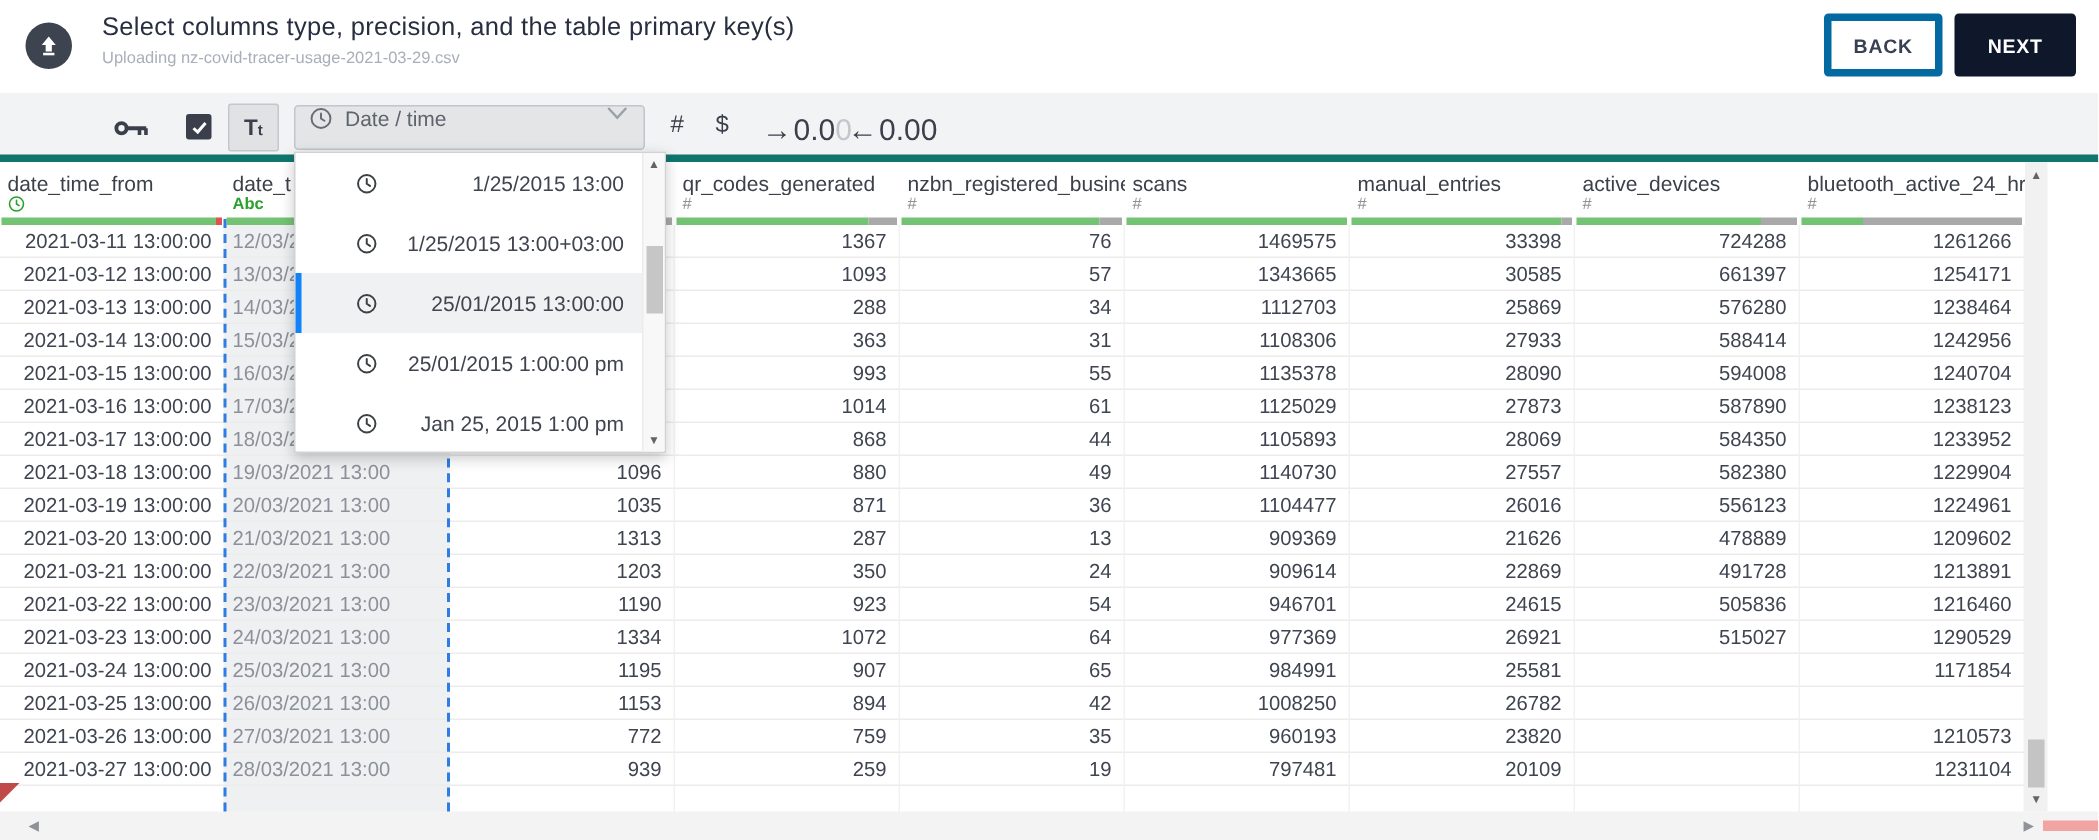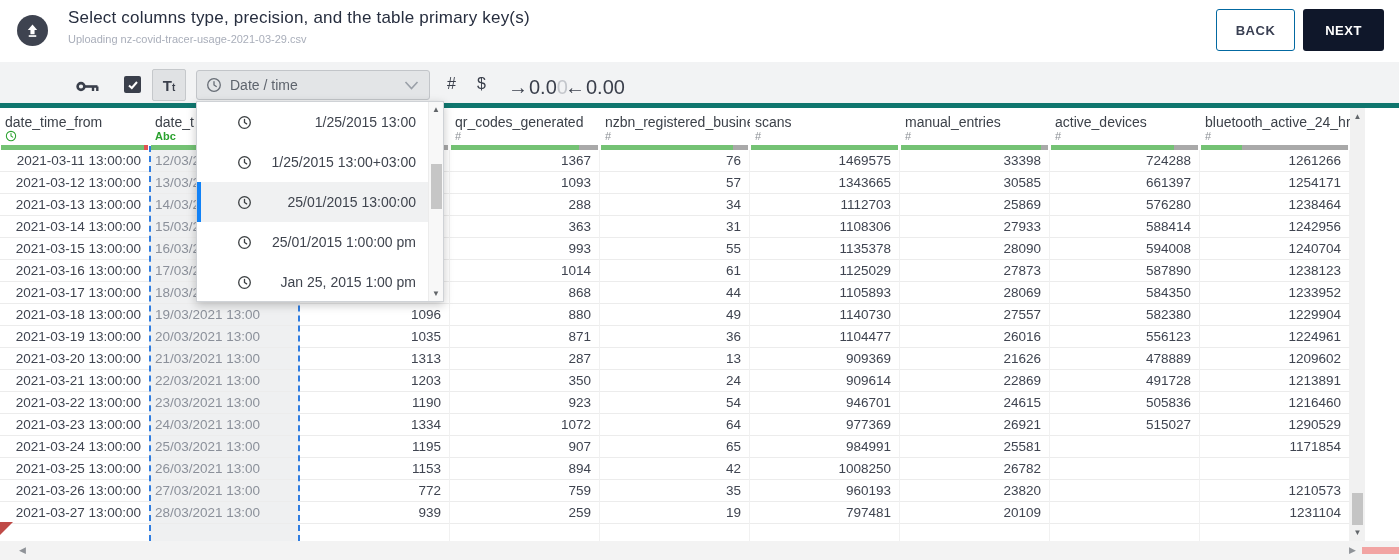--- a/index.html
+++ b/index.html
@@ -8,37 +8,37 @@
 
   
   .header{position:absolute;left:0;top:0;width:100%;height:62px;background:#fff;}
   .upload-badge{position:absolute;left:17px;top:15px;width:31px;height:31px;border-radius:50%;
                 background:#3e4350;display:flex;align-items:center;justify-content:center;}
   .page-title{position:absolute;left:68px;top:8px;font-size:17px;color:#272e3f;letter-spacing:.2px;}
   .page-subtitle{position:absolute;left:68px;top:33px;font-size:11px;color:#a9aeba;}
   .btn{position:absolute;top:9px;height:42px;border-radius:3px;font-weight:bold;font-size:13px;
        letter-spacing:.5px;display:flex;align-items:center;justify-content:center;cursor:pointer;
        box-sizing:border-box;font-family:"Liberation Sans",sans-serif;}
-  .btn-back{right:104px;width:79px;background:#fff;border:1px solid #0369a1;color:#3a4053;}
+  .btn-back{right:104px;width:79px;background:#fff;border:5px solid #0369a1;color:#3a4053;}
   .btn-next{right:15px;width:81px;background:#0f172a;border:none;color:#fff;}
 
   
   .toolbar{position:absolute;left:0;top:62px;width:100%;height:46px;background:#f2f3f4;
            border-bottom:5px solid #0f766e;box-sizing:border-box;}
   .tool-key{position:absolute;left:76px;top:17px;cursor:pointer;}
   .tool-check{position:absolute;left:124px;top:14px;width:17px;height:17px;background:#3a3f4b;
               border-radius:2px;display:flex;align-items:center;justify-content:center;cursor:pointer;}
   .tool-tt{position:absolute;left:152px;top:7px;width:34px;height:32px;background:#e0e2e4;
            border:1px solid #c5c8cb;border-radius:2px;color:#3a3f4b;display:flex;align-items:center;
            justify-content:center;cursor:pointer;box-sizing:border-box;}
   .tt-label{display:block;font-size:10px;font-weight:bold;}
   .tt-label::first-letter{font-size:15px;}
   .type-select{position:absolute;left:196px;top:8px;width:234px;height:30px;background:#e3e5e7;
                border:1px solid #c2c5c9;border-radius:3px;box-sizing:border-box;display:flex;
-               align-items:center;color:#5e646d;font-size:14px;cursor:pointer;}
+               align-items:flex-start;color:#5e646d;font-size:14px;cursor:pointer;}
   .type-select .clk{margin-left:9px;flex:none;}
   .type-select .sel-label{margin-left:8px;}
   .type-select .chev{margin-left:auto;margin-right:10px;}
   .tool-glyph{position:absolute;top:13px;font-size:16px;color:#3a3f4b;cursor:pointer;}
   .tool-dec{position:absolute;top:14px;font-size:20px;color:#3a3f4b;cursor:pointer;white-space:nowrap;}
   .tool-dec .arr{margin-right:1px;}
   .tool-dec .faded{color:#c3c6cb;}
 
   
   .table-wrap{position:absolute;left:0;top:108px;width:1350px;height:433px;}

